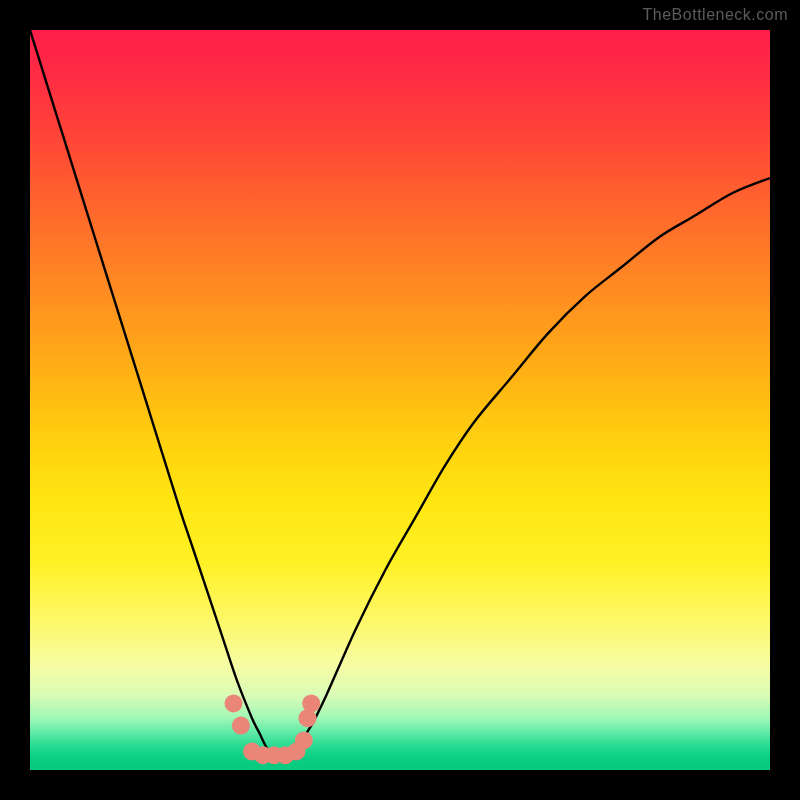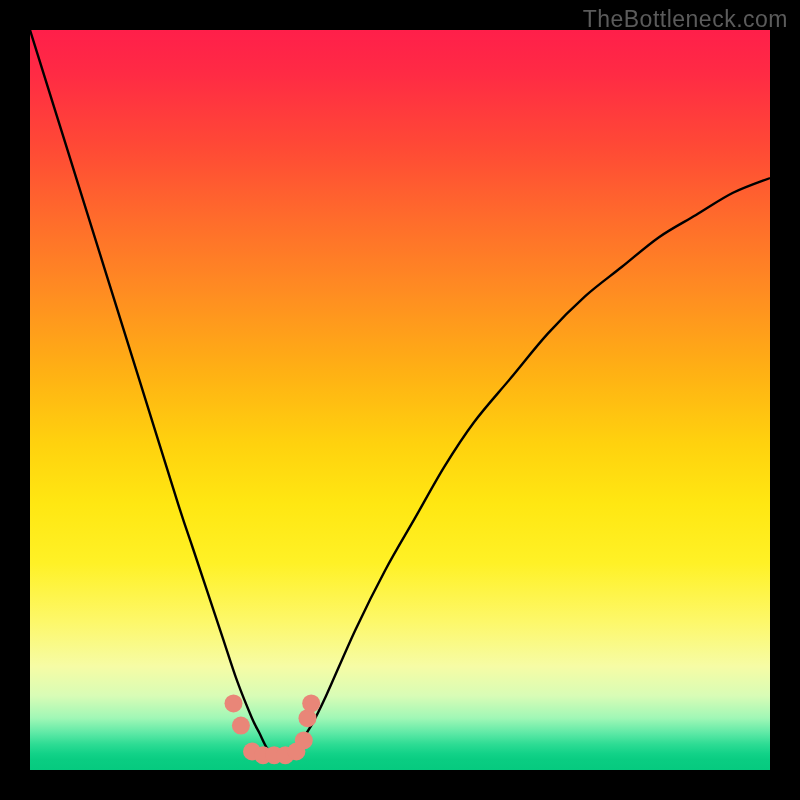--- a/index.html
+++ b/index.html
@@ -56,21 +56,21 @@
     position: absolute;
     inset: 0;
     width: 740px;
     height: 740px;
   }
   .watermark {
     position: absolute;
     top: 6px;
     right: 12px;
     color: #5b5b5b;
-    font-size: 23px;
+    font-size: 16px;
     letter-spacing: 0.5px;
     font-weight: 500;
   }
 </style>
 </head>
 <body>
 
 <div class="frame">
   <div class="plot">
     <div class="gradient"></div>

